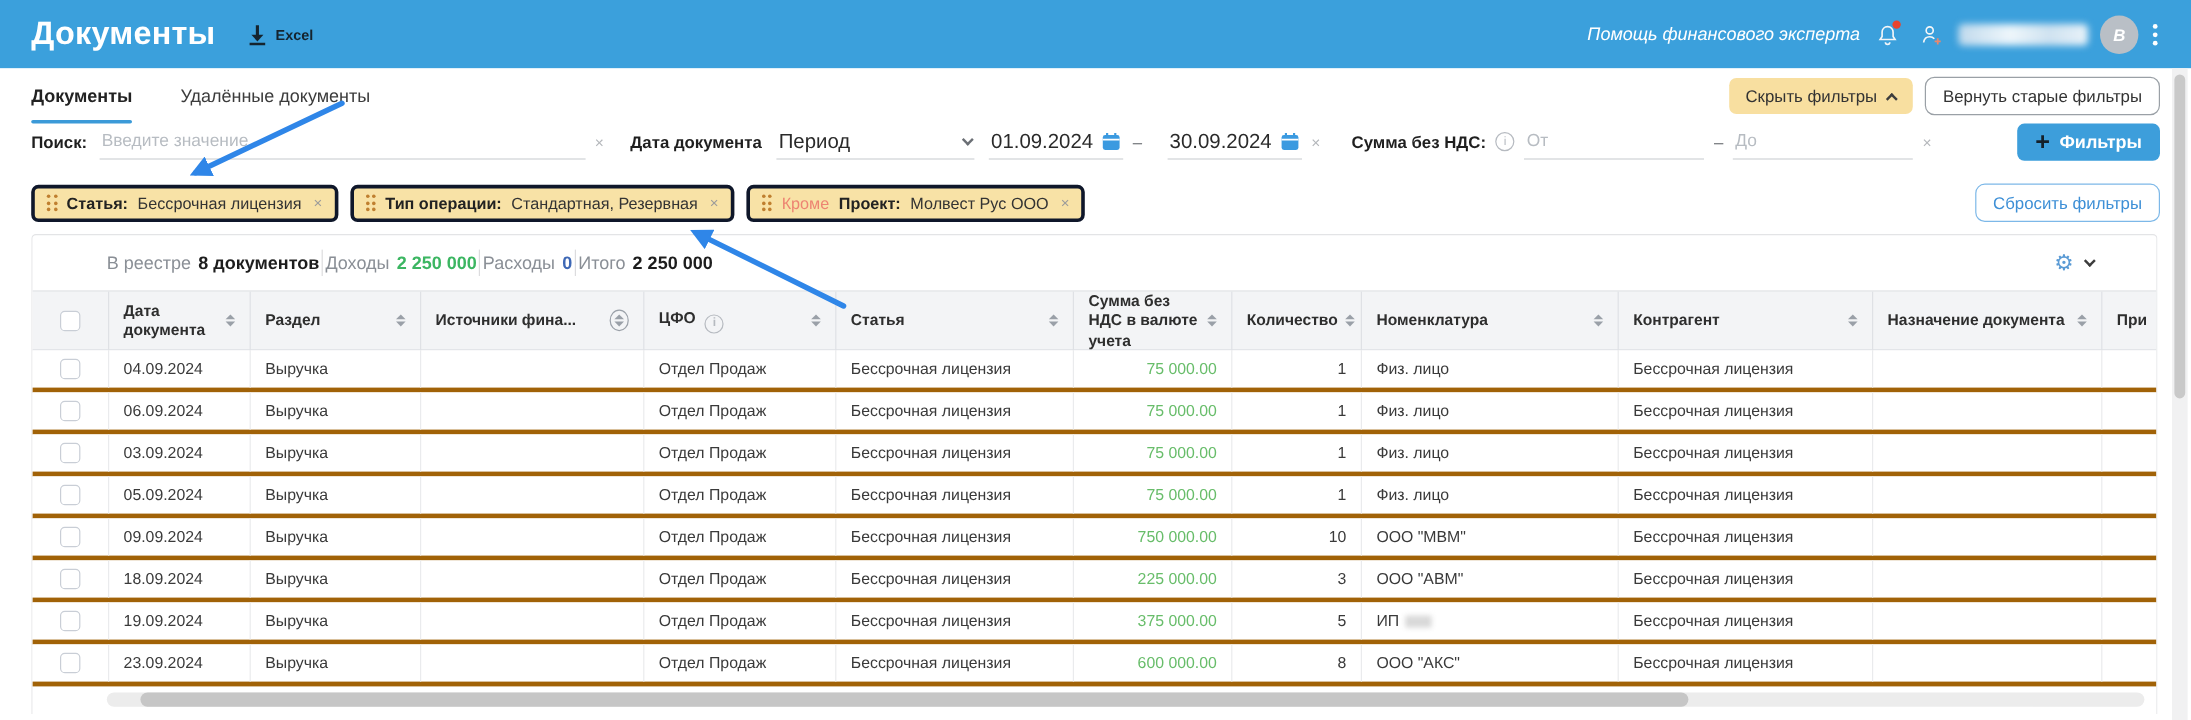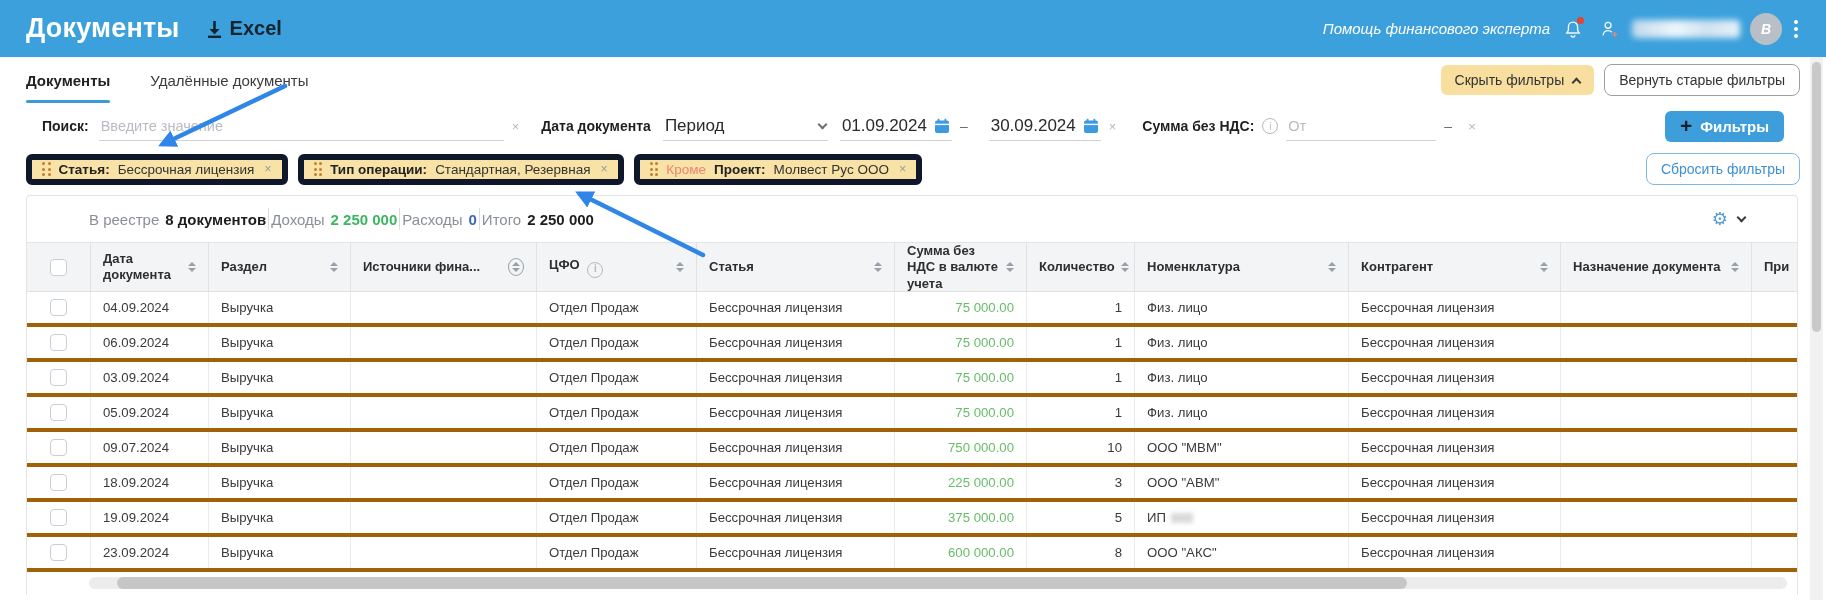--- a/index.html
+++ b/index.html
@@ -5,21 +5,21 @@
   * { margin:0; padding:0; box-sizing:border-box; }
   html,body { width:1826px; height:600px; overflow:hidden; }
   body {
     font-family:"Liberation Sans","DejaVu Sans",sans-serif;
     background:#ffffff; color:#2e2e2e; position:relative;
   }
   
   .app-header{height:57px;background:#3ba0dc;display:flex;align-items:center;padding:0 26px;}
   .page-title{color:#fff;font-size:27px;font-weight:bold;letter-spacing:.2px;}
   .excel-btn{display:flex;align-items:center;gap:7px;margin-left:26px;cursor:pointer;}
-  .excel-btn span{color:#15242e;font-size:20px;font-weight:bold;}
+  .excel-btn span{color:#15242e;font-size:12px;font-weight:bold;}
   .hdr-right{margin-left:auto;display:flex;align-items:center;gap:10px;font-style:italic;}
   .help-link{color:#fff;font-size:15px;}
   .icon-btn{position:relative;display:flex;align-items:center;justify-content:center;width:26px;height:26px;cursor:pointer;}
   .notif-dot{position:absolute;top:1px;right:2px;width:7px;height:7px;border-radius:50%;background:#e8432d;}
   .blur-name{width:108px;height:18px;border-radius:4px;background:linear-gradient(90deg,#bfd9ec,#eef6fb 40%,#cfe2f0 70%,#e8f2f9);filter:blur(3px);}
   .avatar{width:32px;height:32px;border-radius:50%;background:#b9bfc6;color:#fff;font-size:14px;font-weight:bold;display:flex;align-items:center;justify-content:center;}
   .kebab{display:flex;flex-direction:column;gap:3px;cursor:pointer;padding:2px;}
   .kebab i{width:4px;height:4px;border-radius:50%;background:#fff;}
   
   .tab-bar{height:46px;display:flex;align-items:stretch;padding:0 26px;background:#fff;}
@@ -27,39 +27,39 @@
   .tab.active{font-weight:bold;color:#222;}
   .tab.active::after{content:'';position:absolute;left:0;right:0;bottom:0;height:3px;background:#3b9ad8;border-radius:2px;}
   .tabbar-right{margin-left:auto;display:flex;align-items:center;gap:10px;}
   .btn-hide{background:#f8dfa0;border:none;border-radius:6px;padding:7px 14px;font-size:14px;color:#333;display:flex;align-items:center;gap:9px;cursor:pointer;font-family:inherit;}
   .btn-old{background:#fff;border:1px solid #9aa0a6;border-radius:8px;padding:7px 14px;font-size:14px;color:#333;cursor:pointer;font-family:inherit;}
   .chev{width:7px;height:7px;border-right:2px solid #3c3c3c;border-bottom:2px solid #3c3c3c;display:inline-block;}
   .chev.up{transform:rotate(-135deg);margin-top:4px;}
   .chev.down{transform:rotate(45deg);margin-bottom:3px;}
   .chev.gray{border-color:#6b6f75;}
   
-  .filter-row{height:46px;display:flex;align-items:center;padding:0 42px;font-size:14px;}
+  .filter-row{height:46px;display:flex;align-items:flex-start;padding:0 26px;font-size:14px;}
   .flabel{font-weight:bold;color:#1f1f1f;white-space:nowrap;}
   .ufield{border-bottom:1px solid #cfd2d6;height:30px;display:flex;align-items:center;padding:0 2px;}
   .ph{color:#b7bcc2;font-size:14.5px;}
   .val{color:#2a2a2a;font-size:17px;}
   .clear-x{color:#b4b7bb;font-size:13px;margin:0 8px;cursor:pointer;}
   .grp{display:flex;align-items:center;}
   .search-field{width:405px;margin-left:10px;}
   .period-field{width:165px;margin-left:12px;justify-content:space-between;}
   .date-field{width:112px;margin-left:12px;justify-content:space-between;}
   .dash{color:#6a6e73;margin:0 8px;}
   .amt-field{width:150px;margin-left:8px;}
   .info-circle{width:16px;height:16px;border:1.4px solid #b6bac0;color:#b6bac0;border-radius:50%;font-size:10px;font-style:normal;display:inline-flex;align-items:center;justify-content:center;margin-left:8px;}
   .btn-filters{margin-left:auto;background:#3d9edb;border:none;border-radius:6px;padding:7px 15px;display:flex;align-items:center;gap:8px;cursor:pointer;font-family:inherit;}
   .btn-filters .plus{color:#14202a;font-size:21px;font-weight:bold;line-height:16px;}
   .btn-filters .lbl{color:#fff;font-size:15px;font-weight:bold;}
   
   .chips-row{display:flex;align-items:center;padding:4px 26px 0 26px;gap:10px;}
-  .chip{background:#f8e2a6;border:6px solid #0f172a;border-radius:6px;height:31px;display:flex;align-items:center;gap:8px;padding:0 10px;font-size:13.5px;cursor:pointer;}
+  .chip{background:#f8e2a6;border:3px solid #0f172a;border-radius:6px;height:31px;display:flex;align-items:center;gap:8px;padding:0 10px;font-size:13.5px;cursor:pointer;}
   .drag-handle{display:grid;grid-template-columns:3px 3px;gap:2.5px;}
   .drag-handle i{width:3px;height:3px;border-radius:50%;background:#bf7f2f;}
   .chip .c-prefix{color:#ed8472;}
   .chip .c-label{font-weight:bold;color:#222;}
   .chip .c-value{color:#333;}
   .chip .c-close{color:#9b9b9b;font-size:12.5px;margin-left:2px;}
   .btn-reset{margin-left:auto;background:#fff;border:1px solid #7db8e8;color:#3d8fd6;border-radius:8px;padding:7px 14px;font-size:14px;cursor:pointer;font-family:inherit;}
   
   .card{margin:10px 28px 0 26px;border:1px solid #e3e4e6;border-bottom:none;border-radius:4px 4px 0 0;overflow:hidden;background:#fff;}
   .summary{height:46px;display:flex;align-items:center;padding-left:62px;font-size:15px;gap:2px;}
@@ -183,20 +183,23 @@
     </div>
     <span class="clear-x">×</span>
   </div>
   <div class="grp" style="margin-left:18px;">
     <span class="flabel">Сумма без НДС:</span>
     <i class="info-circle">i</i>
     <div class="ufield amt-field">
       <span class="ph">От</span>
     </div>
     <span class="dash">–</span>
+    <div class="ufield amt-field" style="margin-left:0;">
+      <span class="ph">До</span>
+    </div>
     <span class="clear-x">×</span>
   </div>
   <button class="btn-filters">
     <span class="plus">+</span>
     <span class="lbl">Фильтры</span>
   </button>
 </div>
 
 <div class="chips-row">
   <div class="chip">
@@ -398,21 +401,21 @@
         <div class="td col-7 qty">1</div>
         <div class="td col-8">Физ. лицо</div>
         <div class="td col-9">Бессрочная лицензия</div>
         <div class="td col-10"></div>
         <div class="td col-11"></div>
       </div>
       <div class="tr">
         <div class="td col-0">
           <span class="checkbox"></span>
         </div>
-        <div class="td col-1">09.07.2024</div>
+        <div class="td col-1">09.09.2024</div>
         <div class="td col-2">Выручка</div>
         <div class="td col-3"></div>
         <div class="td col-4">Отдел Продаж</div>
         <div class="td col-5">Бессрочная лицензия</div>
         <div class="td col-6 amount">750 000.00</div>
         <div class="td col-7 qty">10</div>
         <div class="td col-8">ООО "МВМ"</div>
         <div class="td col-9">Бессрочная лицензия</div>
         <div class="td col-10"></div>
         <div class="td col-11"></div>

